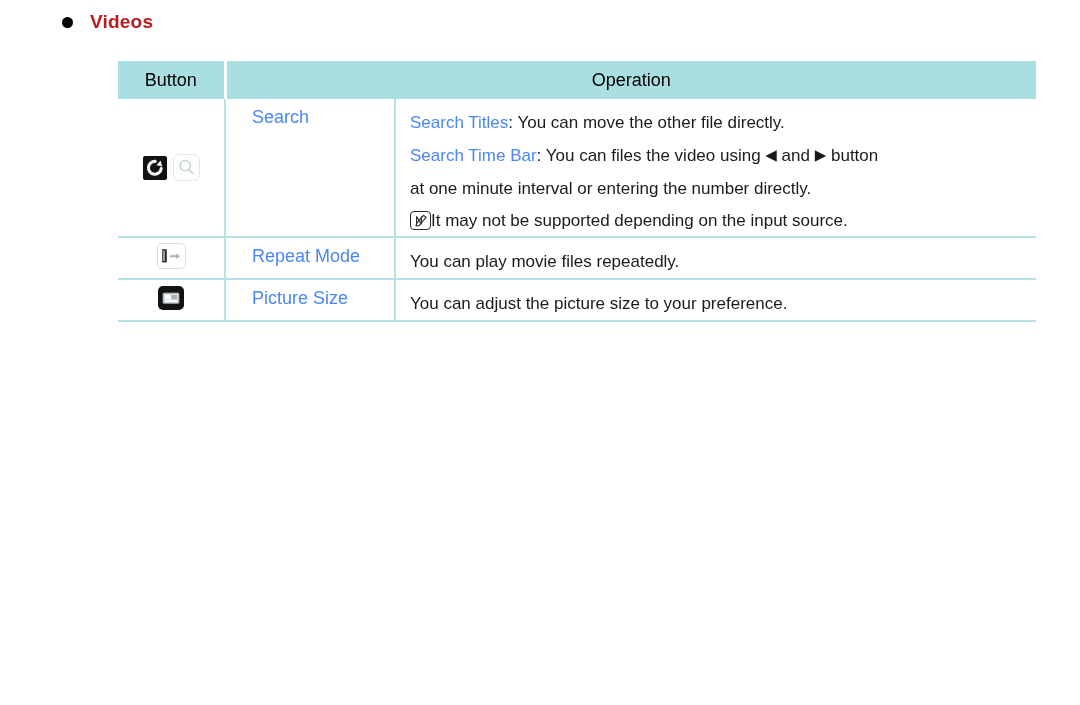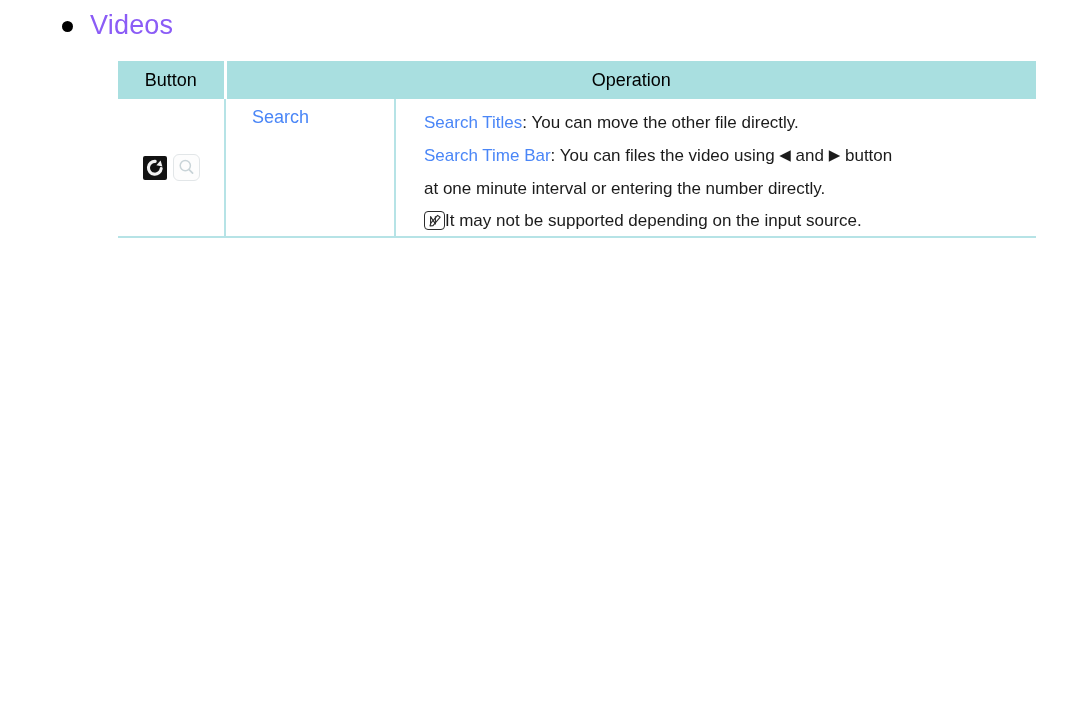--- a/index.html
+++ b/index.html
@@ -32,23 +32,23 @@
   }
   .bullet {
     width: 11px;
     height: 11px;
     border-radius: 50%;
     background: #000000;
     flex: 0 0 auto;
     margin-top: 2px;
   }
   .heading-text {
-    font-size: 27px;
-    font-weight: normal;
-    color: #8b5cf6;
+    font-size: 19px;
+    font-weight: bold;
+    color: #b91c1c;
     letter-spacing: 0.2px;
     line-height: 1;
   }
 
   
   .tbl {
     position: absolute;
     left: 118px;
     top: 61px;
     width: 918px;
@@ -89,21 +89,21 @@
     border-right: 2px solid #b6e3e6;
     text-align: center;
   }
   .cell.label-col {
     color: #4a86f7;
     font-size: 18px;
     padding-left: 26px;
     vertical-align: top;
   }
   .cell.op-col {
-    padding-left: 28px;
+    padding-left: 14px;
     vertical-align: top;
   }
 
   .row-search .cell { height: 110px; }
   .row-repeat .cell { height: 40px; }
   .row-picture .cell { height: 40px; }
 
   .label-inner { padding-top: 8px; display: block; }
   .op-inner { padding-top: 7px; display: block; }
 
@@ -248,18 +248,62 @@
                   <path d="M5.6 12.4 L5.6 4.6 L10.4 12.0 L10.4 4.3" fill="none" stroke="#2b2b2b" stroke-width="1.1" stroke-linejoin="round"></path>
                   <path d="M12.6 3.4 L15.2 5.2 L8.0 13.6 L5.0 13.9 L5.8 11.2 Z" fill="none" stroke="#2b2b2b" stroke-width="1.1" stroke-linejoin="round"></path>
                 </svg>
               </span>
               <span>It may not be supported depending on the input source.</span>
             </div>
           </span>
         </td>
       </tr>
 
-
+      <tr class="row-repeat">
+        <td class="cell btn-col">
+          <span class="icon-repeat-one">
+            <svg width="27" height="24" viewBox="0 0 27 24" aria-hidden="true">
+              <rect x="4.2" y="5.2" width="4.6" height="13.2" fill="#2c2c2c"></rect>
+              <rect x="5.4" y="6.6" width="1.1" height="10.4" fill="#f2f2f2"></rect>
+              <path d="M12.6 12.2 L19.0 12.2" stroke="#9fb3c8" stroke-width="1.9" stroke-linecap="round" fill="none"></path>
+              <path d="M18.2 9.4 L22.0 12.2 L18.2 15.0 Z" fill="#9fb3c8"></path>
+            </svg>
+          </span>
+        </td>
+        <td class="cell label-col">
+          <span class="label-inner">Repeat Mode</span>
+        </td>
+        <td class="cell op-col last-col">
+          <span class="op-inner">
+            <div class="op-line">
+              <span>You can play movie files repeatedly.</span>
+            </div>
+          </span>
+        </td>
+      </tr>
+
+      <tr class="row-picture">
+        <td class="cell btn-col">
+          <span class="icon-picture-size">
+            <svg width="26" height="24" viewBox="0 0 26 24" aria-hidden="true">
+              <rect x="5.0" y="7.0" width="16.0" height="10.4" rx="1" fill="#d8dde0" stroke="#8d9499" stroke-width="0.9"></rect>
+              <rect x="7.0" y="9.0" width="5.6" height="4.2" fill="#ffffff"></rect>
+              <rect x="13.4" y="9.0" width="5.6" height="4.2" fill="#aab3b8"></rect>
+              <rect x="7.0" y="14.0" width="12.0" height="1.8" fill="#ffffff"></rect>
+            </svg>
+          </span>
+        </td>
+        <td class="cell label-col">
+          <span class="label-inner">Picture Size</span>
+        </td>
+        <td class="cell op-col last-col">
+          <span class="op-inner">
+            <div class="op-line">
+              <span>You can adjust the picture size to your preference.</span>
+            </div>
+          </span>
+        </td>
+      </tr>
 
     </tbody>
   </table>
 
 </div>
 
 </body></html>

